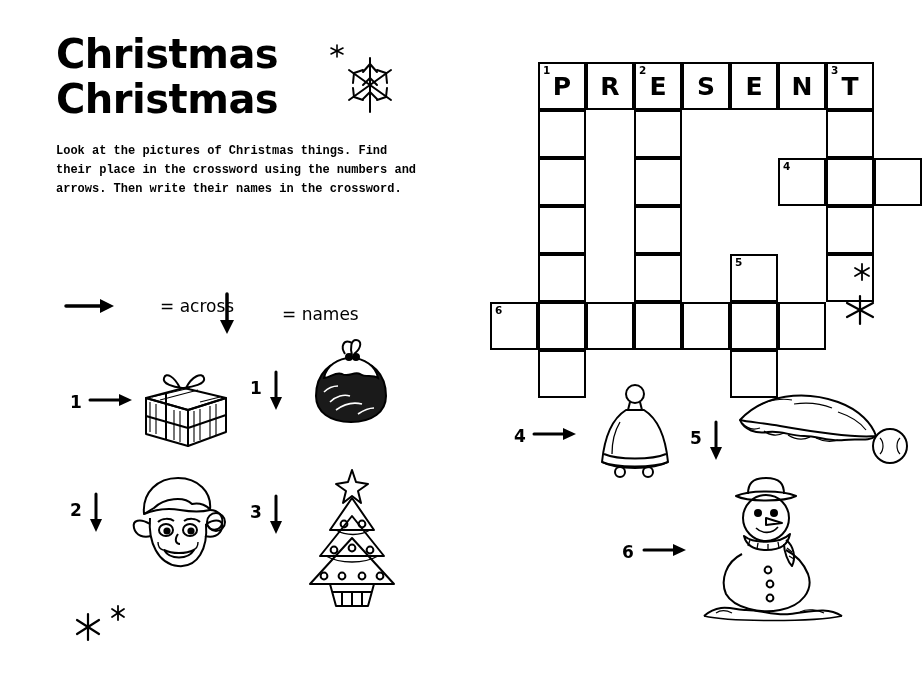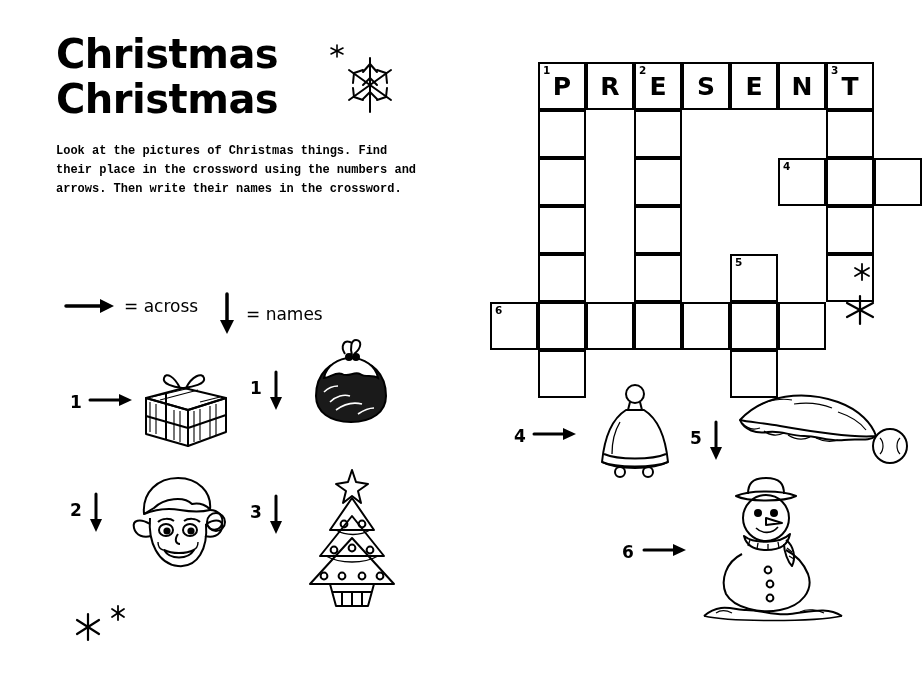--- a/index.html
+++ b/index.html
@@ -51,20 +51,21 @@
     top: 292px;
     width: 330px;
     height: 40px;
   }
   .legend-item {
     position: absolute;
     display: flex;
     align-items: center;
     font-size: 17px;
     font-weight: normal;
+    gap: 36px;
   }
   .legend-across { left: 0; top: 4px; }
   .legend-down { left: 152px; top: 0px; }
   .legend-text { margin-left: 8px; font-size: 17px; }
 
   
   svg { display: block; overflow: visible; }
 
   
   .clue {

